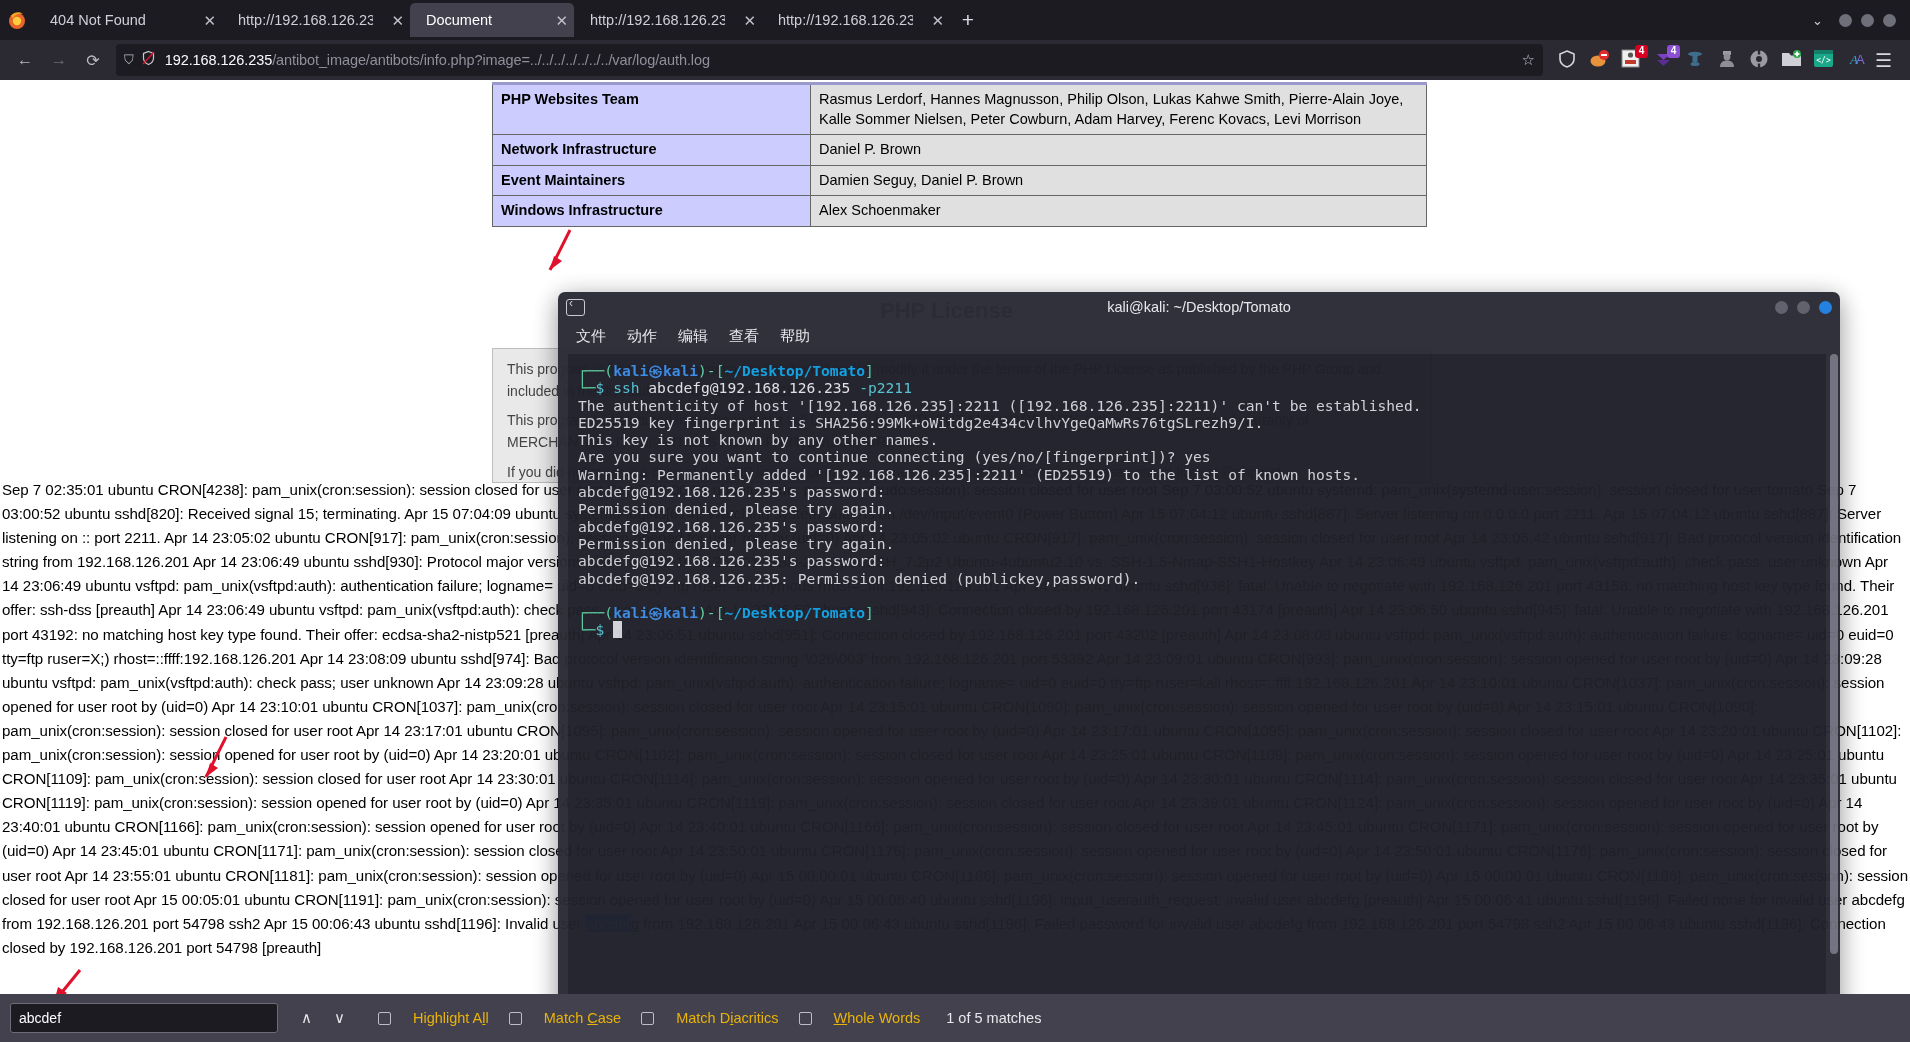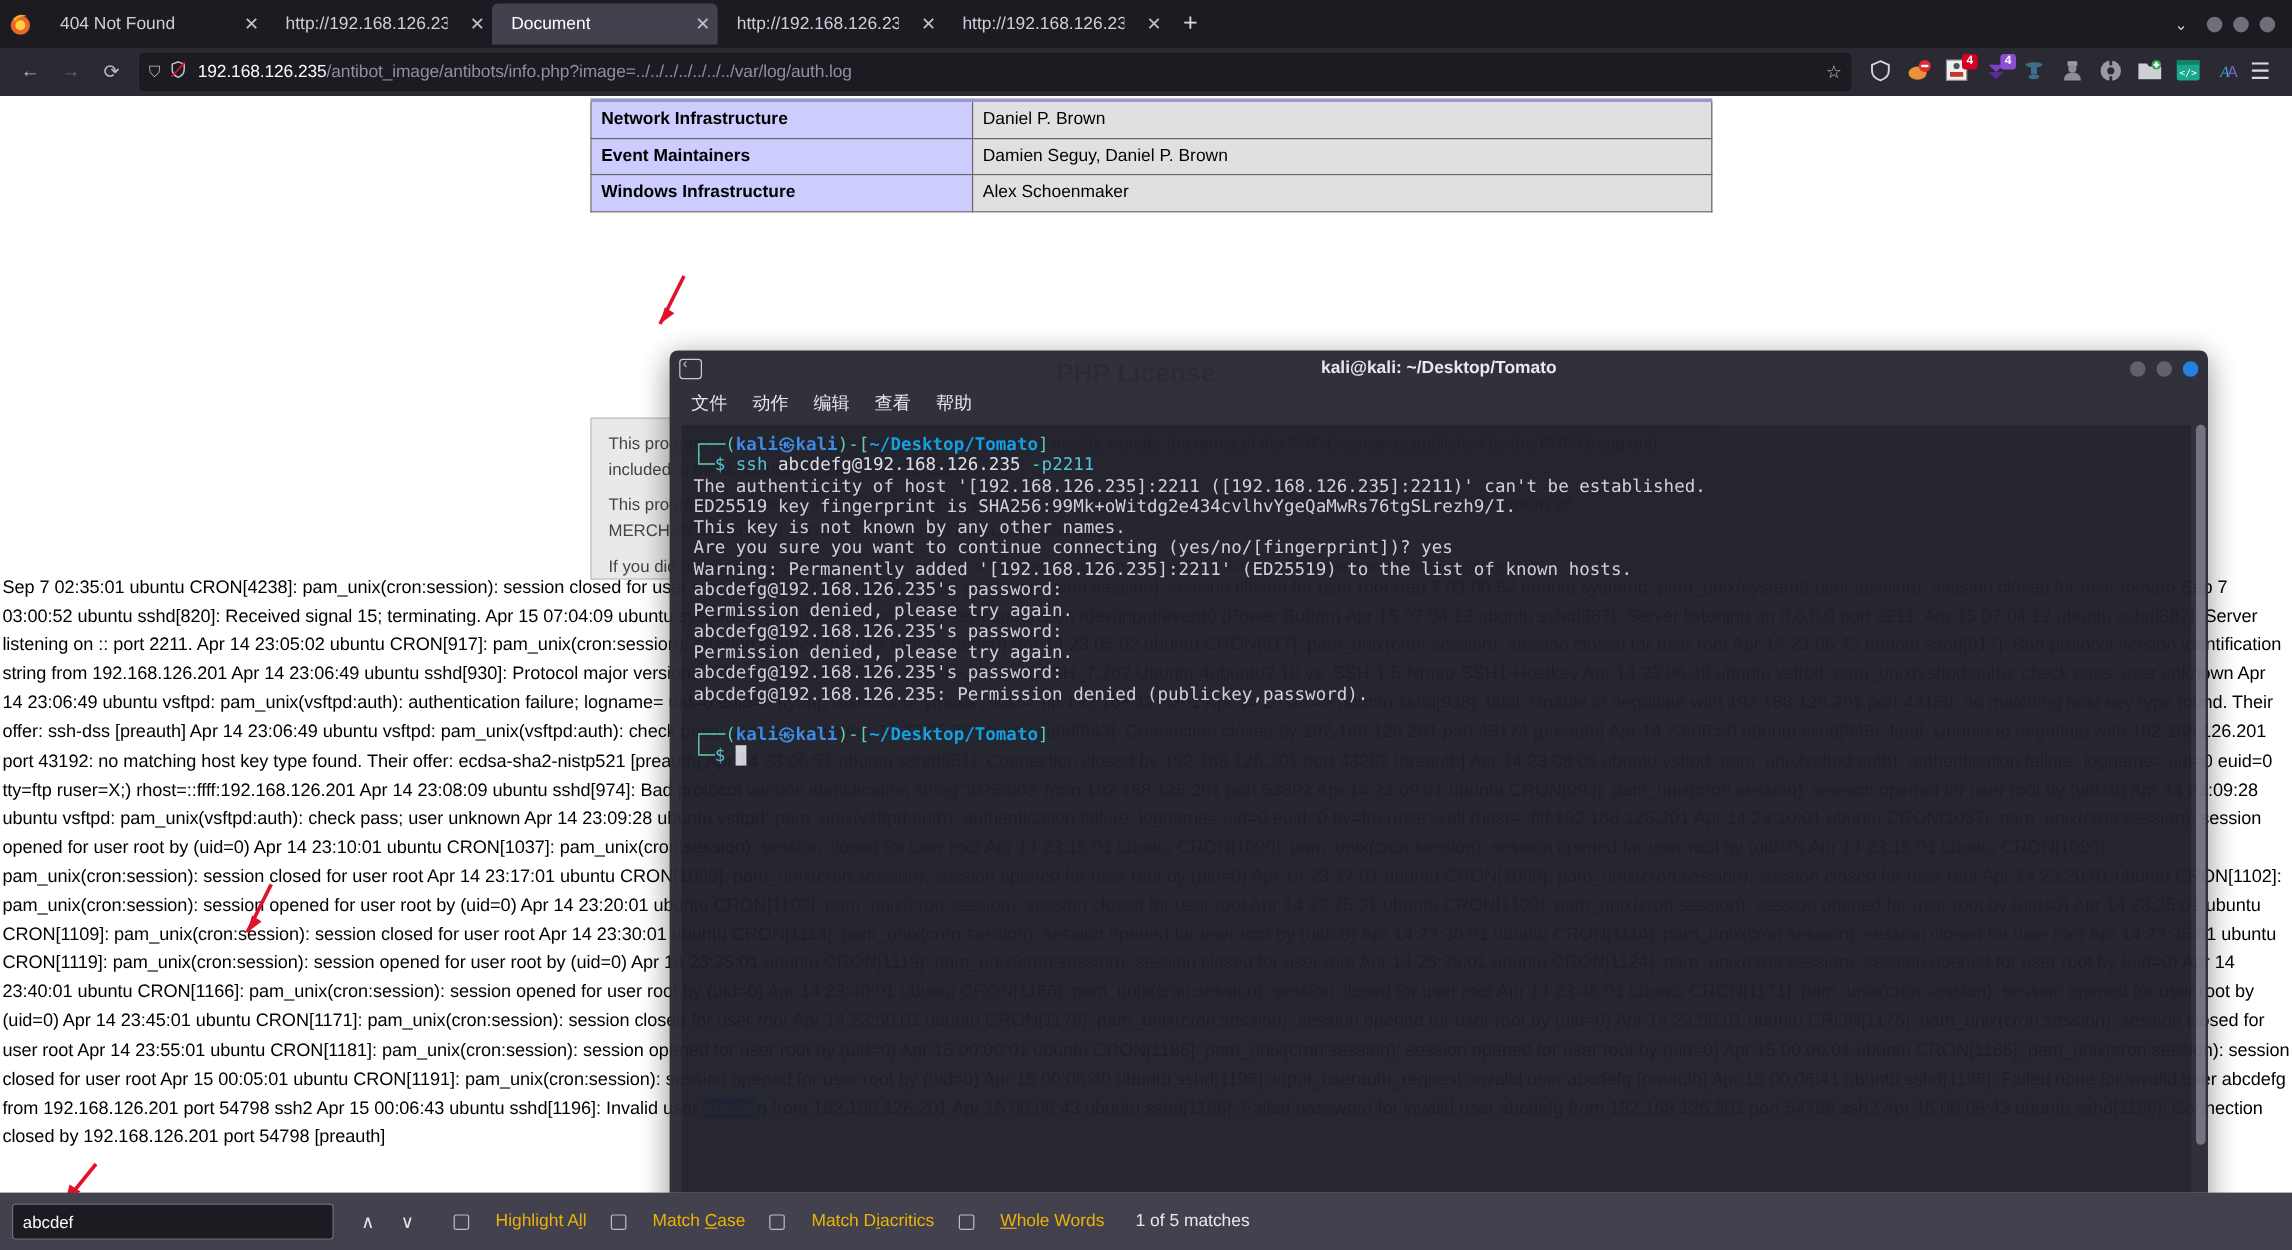--- a/index.html
+++ b/index.html
@@ -46,21 +46,21 @@
     overflow: hidden; text-overflow: clip; white-space: nowrap;
     display:block;
   }
   .tab.active { background: #42414d; color: #ffffff; }
   .tab .tclose {
     margin-left: auto; padding-left: 18px;
     font-size: 15px; color: #c0c0c8; line-height: 1;
   }
   .tab-w1 { width: 188px; }
   .tab-w2 { width: 188px; }
-  .tab-w3 { width: 188px; }
+  .tab-w3 { width: 164px; }
   .tab-w4 { width: 188px; }
   .tab-w5 { width: 188px; }
   .newtab {
     width: 36px; height: 34px; margin-bottom: 3px;
     display:flex; align-items:center; justify-content:center;
     color:#d8d8e0; font-size: 21px; font-weight: 300;
   }
   .tabstrip-right {
     margin-left:auto; display:flex; align-items:center;
     height: 40px; padding-right: 8px; gap: 4px;
@@ -179,21 +179,21 @@
   }
   .term-ico {
     width:19px; height:17px; border:1.6px solid #c9c9d2; border-radius:3px;
     position:relative; flex:0 0 19px;
   }
   .term-ico:after {
     content:"‹"; position:absolute; left:2px; top:-4px; color:#c9c9d2; font-size:12px;
   }
   .term-title {
     position:absolute; left:0; right:0; text-align:center;
-    color:#e8e8ee; font-size:14.5px; font-weight:bold;
+    color:#e8e8ee; font-size:14.5px; font-weight:normal;
     pointer-events:none;
   }
   .term-wbtns { margin-left:auto; display:flex; gap:9px; align-items:center; }
   .term-wbtns i { width:13px; height:13px; border-radius:50%; background:#5d5d6b; display:block; }
   .term-wbtns i.close { background:#1e7de0; }
   .term-menu {
     height: 28px; display:flex; align-items:center; gap:21px;
     padding: 0 18px;
     color:#e6e6ec; font-size:15px;
   }
@@ -389,20 +389,24 @@
         </svg>
       </span>
     </div>
     <div class="hamburger">☰</div>
   </div>
 
   <div class="content">
 
     <table class="credits">
       <tbody>
+          <tr>
+        <td class="k">PHP Websites Team</td>
+        <td class="v">Rasmus Lerdorf, Hannes Magnusson, Philip Olson, Lukas Kahwe Smith, Pierre-Alain Joye, Kalle Sommer Nielsen, Peter Cowburn, Adam Harvey, Ferenc Kovacs, Levi Morrison</td>
+      </tr>
       <tr>
         <td class="k">Network Infrastructure</td>
         <td class="v">Daniel P. Brown</td>
       </tr>
       <tr>
         <td class="k">Event Maintainers</td>
         <td class="v">Damien Seguy, Daniel P. Brown</td>
       </tr>
       <tr>
         <td class="k">Windows Infrastructure</td>

